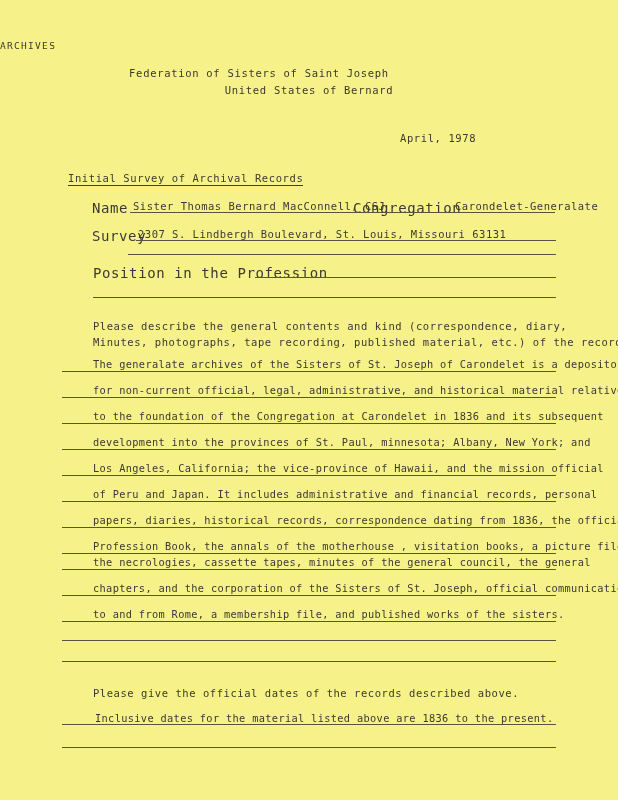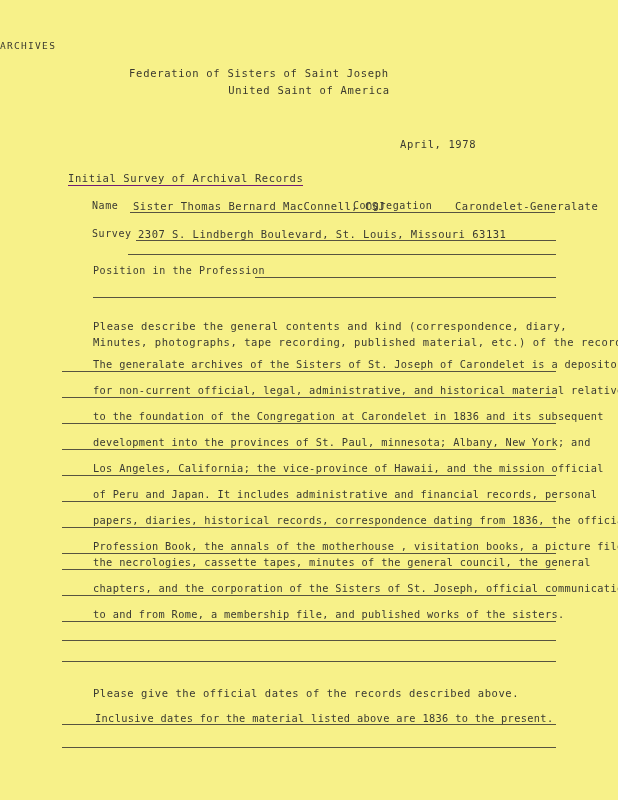--- a/index.html
+++ b/index.html
@@ -50,34 +50,33 @@
     font-size: 10.5px;
     letter-spacing: 0.7px;
     color: #3a392e;
   }
   .date {
     position: absolute;
     top: 132px;
     left: 400px;
     font-size: 10.5px;
     letter-spacing: 0.6px;
-    margin-top: 6px;
   }
   .survey-title {
     position: absolute;
     top: 172px;
     left: 68px;
     font-size: 10.5px;
     letter-spacing: 0.6px;
     border-bottom: 1px solid #701a75;
     padding-bottom: 1px;
   }
   .row-label {
     position: absolute;
-    font-size: 10px;
+    font-size: 14px;
     letter-spacing: 0.6px;
     white-space: nowrap;
   }
   .row-value {
     position: absolute;
     font-size: 10.5px;
     letter-spacing: 0.5px;
     white-space: nowrap;
   }
   .rule {
@@ -150,21 +149,21 @@
   .rule-dates1 { top: 724px; left: 62px; width: 494px; }
   .rule-dates2 { top: 747px; left: 62px; width: 494px; }
 </style>
 </head>
 <body>
 
 <div class="page">
 
   <div class="hdr-archives">ARCHIVES</div>
   <div class="hdr-line1">Federation of Sisters of Saint Joseph</div>
-  <div class="hdr-line2">United Saint of America</div>
+  <div class="hdr-line2">United States of Bernard</div>
 
   <div class="date">April, 1978</div>
 
   <div class="survey-title">Initial Survey of Archival Records</div>
 
   <div class="row-label name-label">Name</div>
   <div class="row-value name-value">Sister Thomas Bernard MacConnell, CSJ</div>
   <div class="row-label name-label2">Congregation</div>
   <div class="row-value name-value2">Carondelet-Generalate</div>
   <div class="rule rule-name"></div>

